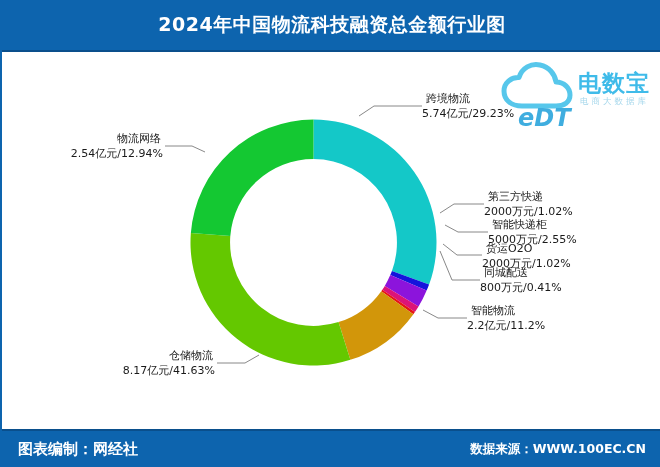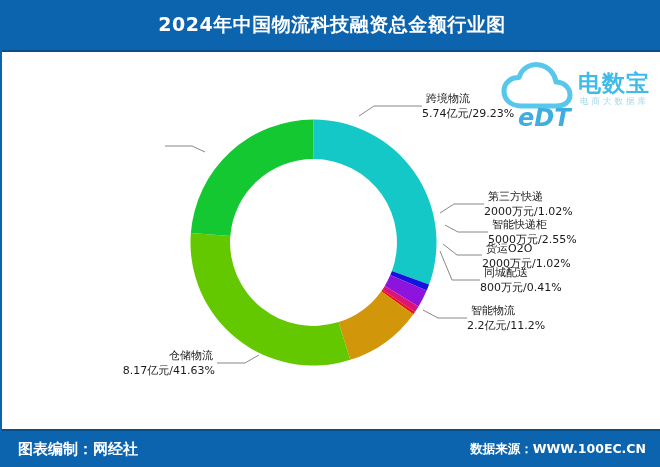--- a/index.html
+++ b/index.html
@@ -165,20 +165,24 @@
           <path d="M -122.64 -9.48 A 123 123 0 0 1 0 -123 L 0 -83.45 A 83.45 83.45 0 0 0 -83.20 -6.43 Z" fill="#14c832"></path>
         </g>
       </svg>
     </div>
 
     <div class="lbl l-align" style="left:420px;top:40px;">
       <span class="n">跨境物流</span>
       <span class="v">5.74亿元/29.23%</span>
     </div>
 
+    <div class="lbl r-align" style="right:499px;top:80px;">
+      <span class="n">物流网络</span>
+      <span class="v">2.54亿元/12.94%</span>
+    </div>
 
     <div class="lbl r-align" style="right:447px;top:297px;margin-left:24px;">
       <span class="n">仓储物流</span>
       <span class="v">8.17亿元/41.63%</span>
     </div>
 
     <div class="lbl l-align" style="left:465px;top:252px;">
       <span class="n">智能物流</span>
       <span class="v">2.2亿元/11.2%</span>
     </div>

